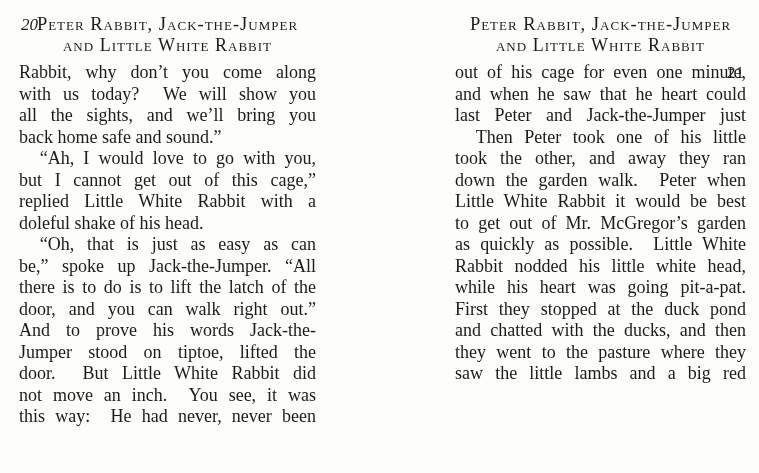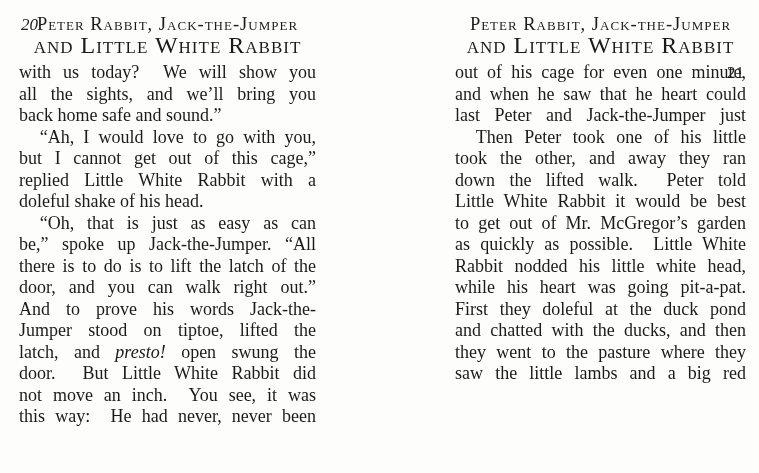--- a/index.html
+++ b/index.html
@@ -32,21 +32,21 @@
     margin-top: 14px;
     font-variant: small-caps;
     font-size: 18.5px;
     line-height: 21px;
     letter-spacing: 1px;
     text-align: center;
     white-space: nowrap;
   }
   .head-line2 {
     font-variant: small-caps;
-    font-size: 24px;
+    font-size: 18px;
     line-height: 21px;
     letter-spacing: 1px;
     text-align: center;
     white-space: nowrap;
   }
   .page-num {
     position: absolute;
     top: 0;
     font-variant: normal;
     letter-spacing: 0;
@@ -79,56 +79,56 @@
 </head>
 <body>
 
 <section class="page page-left">
   <header class="running-head">
     <span class="page-num pos-left">20</span>
     <div>Peter Rabbit, Jack-the-Jumper</div>
     <div class="head-line2">and Little White Rabbit</div>
   </header>
   <div class="body-text" id="body-left">
+      <div class="line"><span>Rabbit, why don’t you come along</span></div>
       <div class="line"><span>with us today?  We will show you</span></div>
       <div class="line"><span>all the sights, and we’ll bring you</span></div>
       <div class="line last"><span>back home safe and sound.”</span></div>
       <div class="line indent"><span>“Ah, I would love to go with you,</span></div>
       <div class="line"><span>but I cannot get out of this cage,”</span></div>
       <div class="line"><span>replied Little White Rabbit with a</span></div>
       <div class="line last"><span>doleful shake of his head.</span></div>
       <div class="line indent"><span>“Oh, that is just as easy as can</span></div>
       <div class="line"><span>be,” spoke up Jack-the-Jumper. “All</span></div>
       <div class="line"><span>there is to do is to lift the latch of the</span></div>
       <div class="line"><span>door, and you can walk right out.”</span></div>
       <div class="line"><span>And to prove his words Jack-the-</span></div>
       <div class="line"><span>Jumper stood on tiptoe, lifted the</span></div>
-      <div class="line"><span>latch, and </span><span class="italic">presto!</span><span> open swung the</span></div>
       <div class="line"><span>door.  But Little White Rabbit did</span></div>
       <div class="line"><span>not move an inch.  You see, it was</span></div>
       <div class="line"><span>this way:  He had never, never been</span></div>
     </div>
 </section>
 
 <section class="page page-right">
   <header class="running-head">
     <span class="page-num pos-right">21</span>
     <div>Peter Rabbit, Jack-the-Jumper</div>
     <div class="head-line2">and Little White Rabbit</div>
   </header>
   <div class="body-text" id="body-right">
       <div class="line"><span>out of his cage for even one minute,</span></div>
       <div class="line"><span>and when he saw that he heart could</span></div>
       <div class="line"><span>last Peter and Jack-the-Jumper just</span></div>
       <div class="line indent"><span>Then Peter took one of his little</span></div>
       <div class="line"><span>took the other, and away they ran</span></div>
-      <div class="line"><span>down the lifted walk.  Peter told</span></div>
+      <div class="line"><span>down the garden walk.  Peter when</span></div>
       <div class="line"><span>Little White Rabbit it would be best</span></div>
       <div class="line"><span>to get out of Mr. McGregor’s garden</span></div>
       <div class="line"><span>as quickly as possible.  Little White</span></div>
       <div class="line"><span>Rabbit nodded his little white head,</span></div>
       <div class="line"><span>while his heart was going pit-a-pat.</span></div>
-      <div class="line"><span>First they doleful at the duck pond</span></div>
+      <div class="line"><span>First they stopped at the duck pond</span></div>
       <div class="line"><span>and chatted with the ducks, and then</span></div>
       <div class="line"><span>they went to the pasture where they</span></div>
       <div class="line"><span>saw the little lambs and a big red</span></div>
     </div>
 </section>
 
 </body></html>

